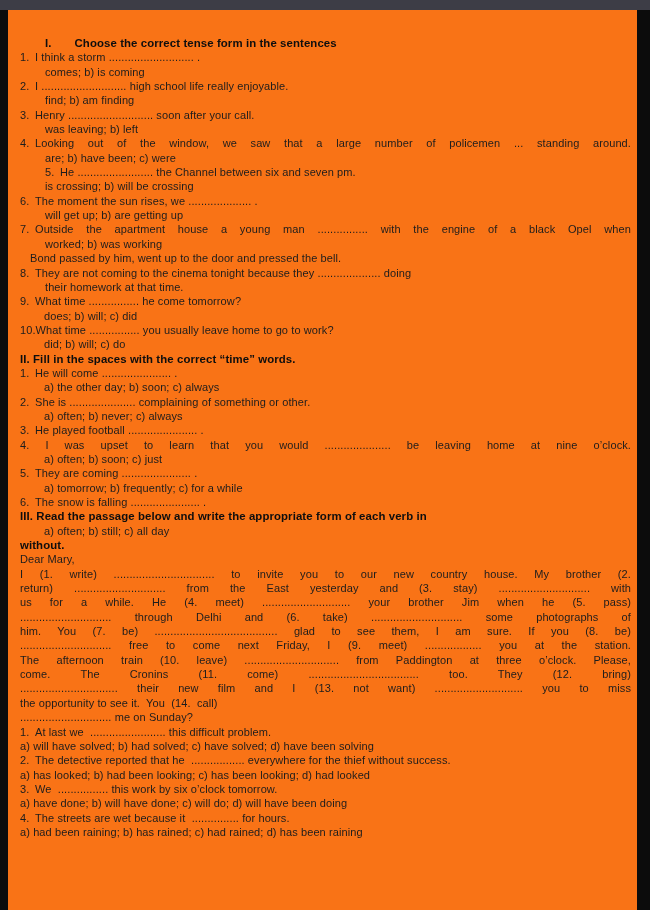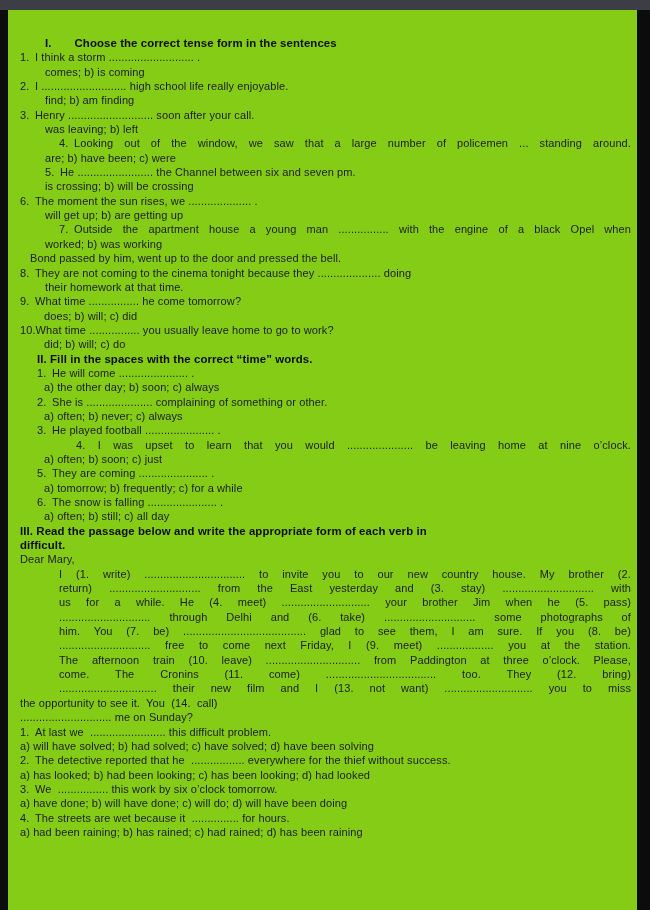--- a/index.html
+++ b/index.html
@@ -29,49 +29,48 @@
   .side-strip-right {
     position: absolute;
     top: 10px; right: 0;
     width: 13px; height: 900px;
     background: #0c0c0c;
   }
   .page {
     position: absolute;
     top: 10px; left: 8px;
     width: 629px; height: 900px;
-    background: #84cc16;
+    background: #f97316;
     box-sizing: border-box;
   }
   .doc {
     padding-top: 26px;
   }
   .line {
     font-size: 11px;
     line-height: 14.34px;
     color: #1d1d1d;
     white-space: pre-wrap;
     padding-left: 12px;
     padding-right: 6px;
     letter-spacing: 0.1px;
   }
   .i0c { padding-left: 22px; }
   .i1  { padding-left: 36px; }
-  .i1b { padding-left: 29px; }
+  .i1b { padding-left: 12px; }
   .i2  { padding-left: 37px; }
   .b {
     font-weight: bold;
     color: #0e0e0e;
     font-size: 11.4px;
   }
   .j {
     white-space: normal;
     text-align: justify;
     text-align-last: justify;
-    margin-left: 39px;
   }
 </style>
 </head>
 <body>
 
 <div class="topbar"></div>
 <div class="side-strip-left"></div>
 <div class="side-strip-right"></div>
 
 <div class="page">
@@ -102,23 +101,23 @@
       <div class="line i1b">1. He will come ...................... .</div>
       <div class="line i1">a) the other day; b) soon; c) always</div>
       <div class="line i1b">2. She is ..................... complaining of something or other.</div>
       <div class="line i1">a) often; b) never; c) always</div>
       <div class="line i1b">3. He played football ...................... .</div>
       <div class="line i1b j">4. I was upset to learn that you would ..................... be leaving home at nine o’clock.</div>
       <div class="line i1">a) often; b) soon; c) just</div>
       <div class="line i1b">5. They are coming ...................... .</div>
       <div class="line i1">a) tomorrow; b) frequently; c) for a while</div>
       <div class="line i1b">6. The snow is falling ...................... .</div>
+      <div class="line i0 b">III. Read the passage below and write the appropriate form of each verb in</div>
       <div class="line i1">a) often; b) still; c) all day</div>
-      <div class="line i0 b">III. Read the passage below and write the appropriate form of each verb in</div>
-      <div class="line i0 b">difficult.</div>
+      <div class="line i0 b">without.</div>
       <div class="line i0">Dear Mary,</div>
       <div class="line i0 j">I (1. write) ................................ to invite you to our new country house. My brother (2.</div>
       <div class="line i0 j">return) ............................. from the East yesterday and (3. stay) ............................. with</div>
       <div class="line i0 j">us for a while. He (4. meet) ............................ your brother Jim when he (5. pass)</div>
       <div class="line i0 j">............................. through Delhi and (6. take) ............................. some photographs of</div>
       <div class="line i0 j">him. You (7. be) ....................................... glad to see them, I am sure. If you (8. be)</div>
       <div class="line i0 j">............................. free to come next Friday, I (9. meet) .................. you at the station.</div>
       <div class="line i0 j">The afternoon train (10. leave) .............................. from Paddington at three o’clock. Please,</div>
       <div class="line i0 j">come. The Cronins (11. come) ................................... too. They (12. bring)</div>
       <div class="line i0 j">............................... their new film and I (13. not want) ............................ you to miss</div>

